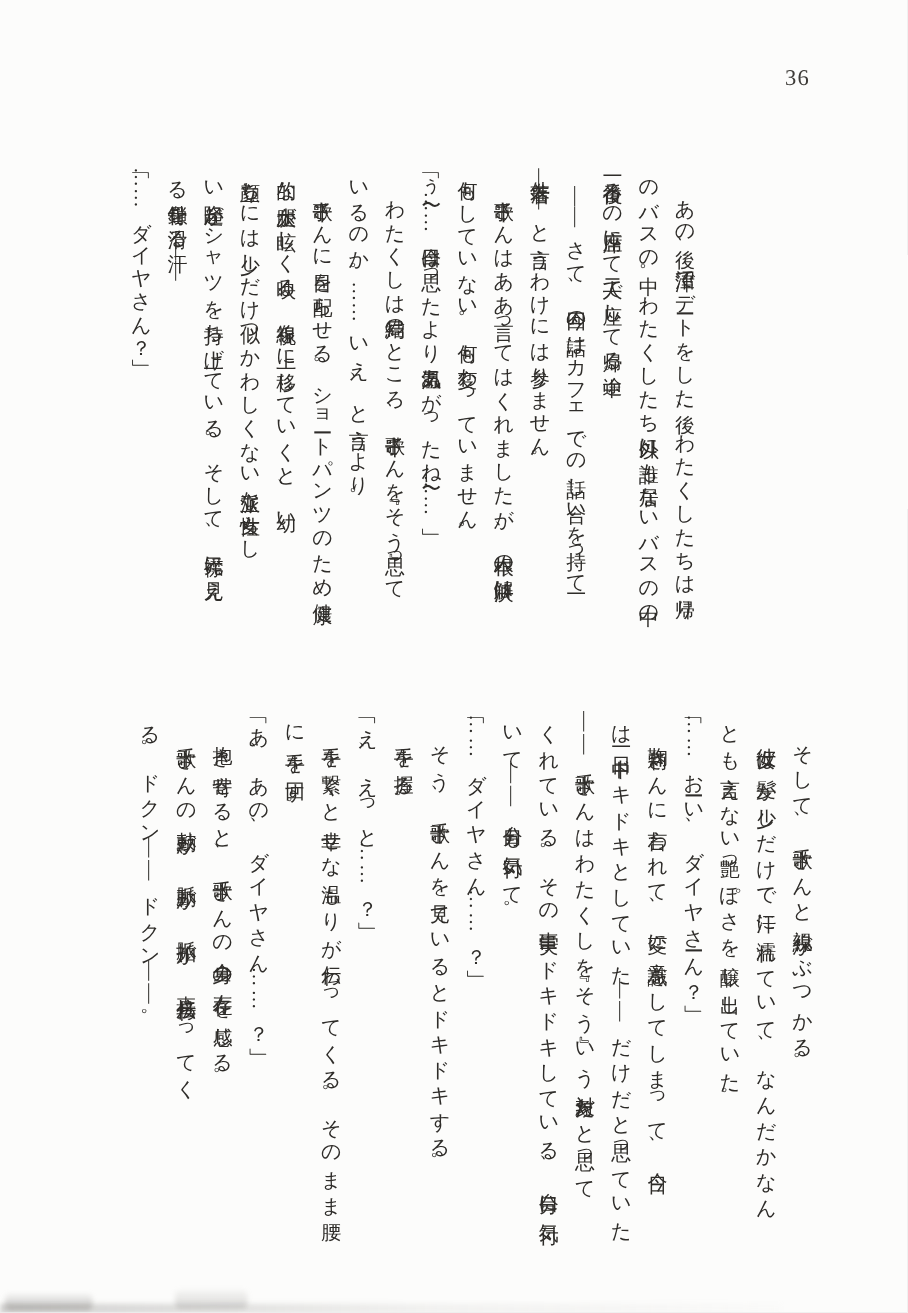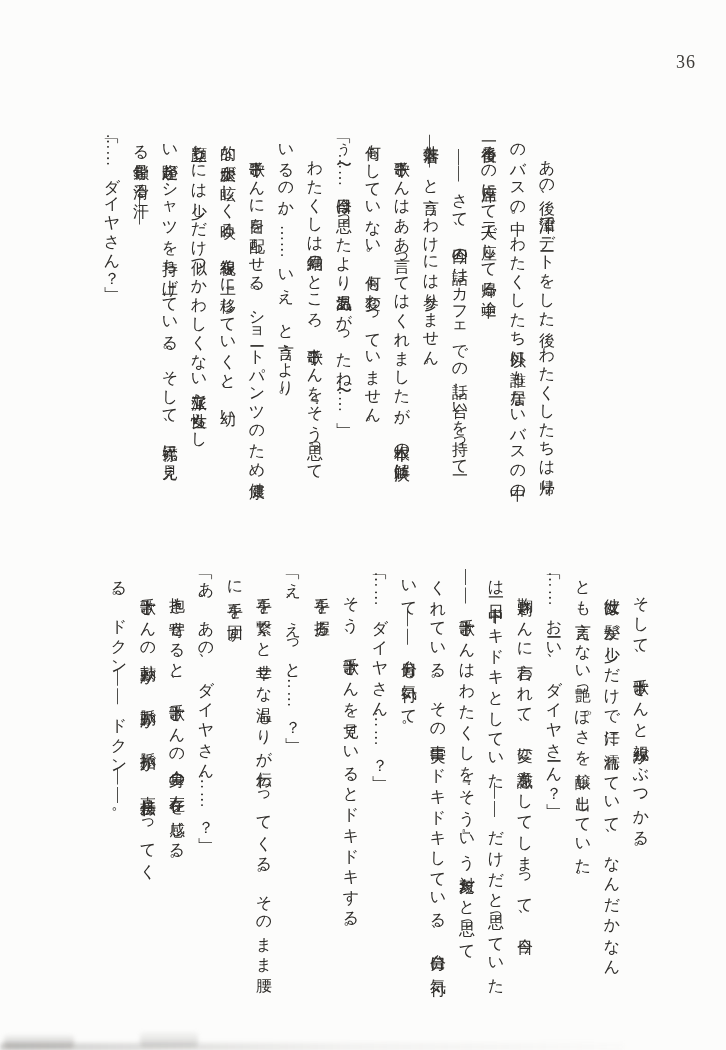--- a/index.html
+++ b/index.html
@@ -13,21 +13,21 @@
     height: 1050px;
     margin: 0 auto;
     background: #fcfcfb;
     overflow: hidden;
     font-family: "Liberation Serif", "DejaVu Serif", serif;
     color: #2e2c29;
   }
   .page-number {
     position: absolute;
     top: 52px;
-    left: 676px;
+    left: 628px;
     font-size: 18px;
     letter-spacing: 1px;
     color: #3d3b38;
   }
   .text-block {
     position: absolute;
     writing-mode: vertical-rl;
     text-orientation: mixed;
     font-size: 16px;
     overflow: visible;

